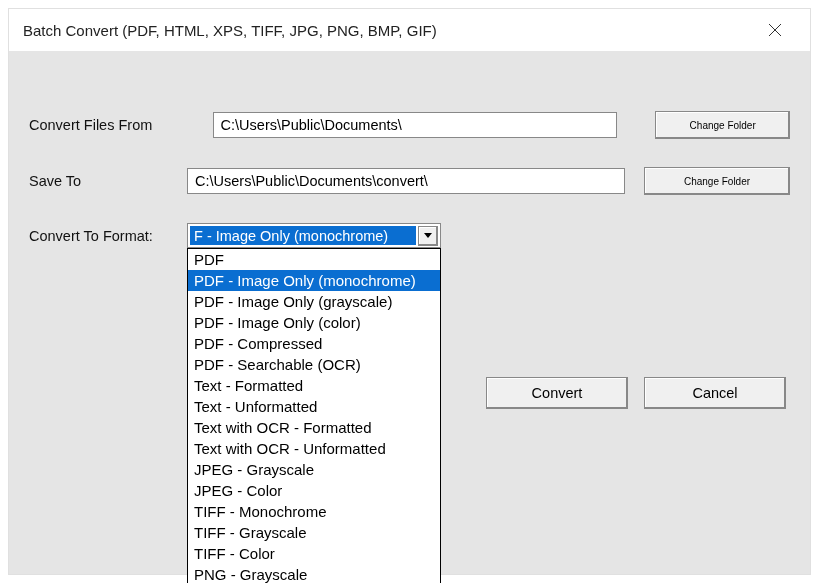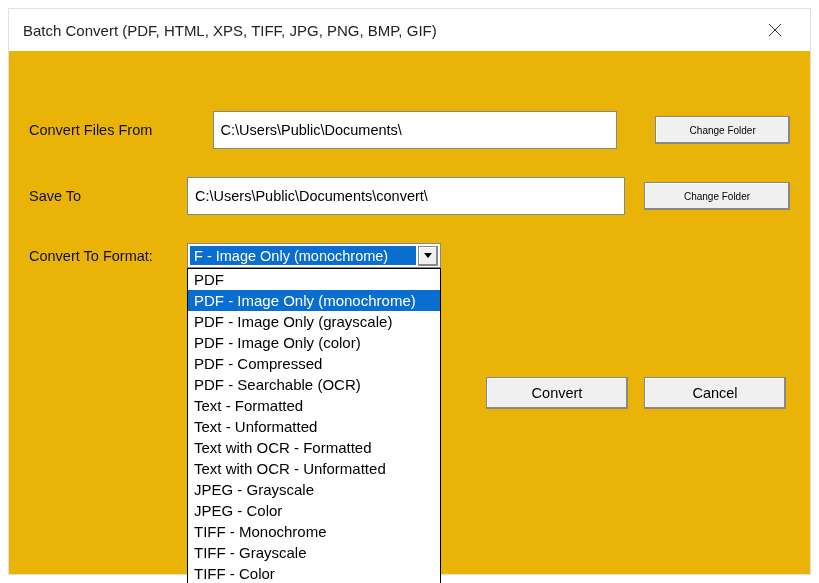--- a/index.html
+++ b/index.html
@@ -7,31 +7,31 @@
       margin: 0;
       padding: 8px;
       background: #fff;
       font-family: "Segoe UI", Tahoma, Arial, sans-serif;
       font-size: 14.5px;
       color: #000;
       width: 819px;
       height: 583px;
       position: relative;
     }
-    .window { border:1px solid #e0e0e0; width:100%; height:100%; position:relative; background:#eab308; padding-top:0;}
+    .window { border:1px solid #e0e0e0; width:100%; height:100%; position:relative; background:#e5e5e5; padding-top:0;}
     .titlebar { display:flex; align-items:center; height:42px; padding:0 14px; background:#fff;}
     .title { flex:1; font-size:15px; color:#222;}
     .close-icon { width:42px; height:42px; display:flex; align-items:center; justify-content:center; cursor:default;}
     .close-icon svg { stroke:#333; stroke-width:1;}
     .body { padding: 18px 20px 0 20px;}
     .row { display:flex; align-items:center; margin: 28px 0 0 0;}
     .row.first { margin-top: 42px; gap: 38px;}
     .label { width:158px; color:#111;}
     .textfield {
-      width: 438px; height:38px; border:1px solid #888; background:#fff;
+      width: 438px; height:26px; border:1px solid #888; background:#fff;
       padding:2px 7px; font-size:14.5px; line-height:20px; display:flex; align-items:center;
     }
     .change-btn {
       margin-left:auto;
       width:146px; height:28px;
       border:1px solid #888; background:#f0f0f0;
       box-shadow: inset -1px -1px 0 #888, inset 1px 1px 0 #fff;
       font-size:10px; text-align:center;
       display:flex; align-items:center; justify-content:center;
       cursor:default;

